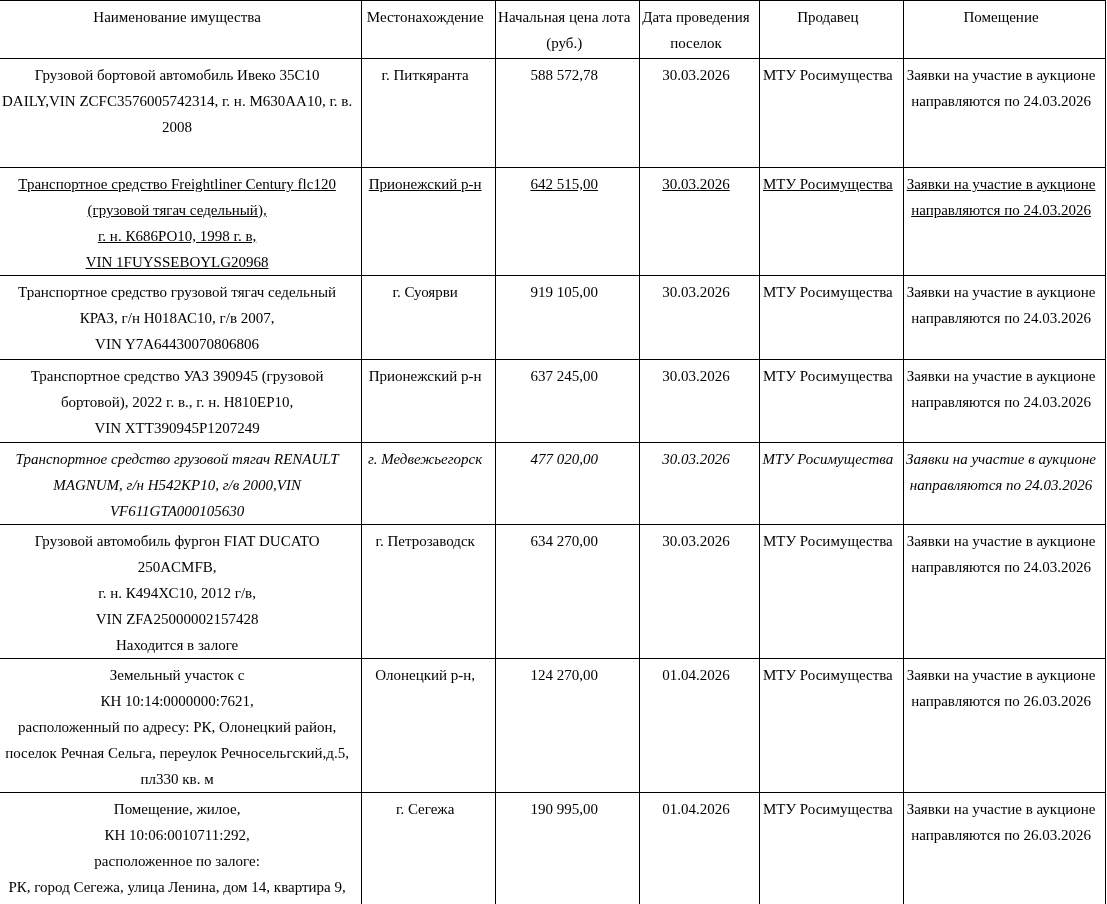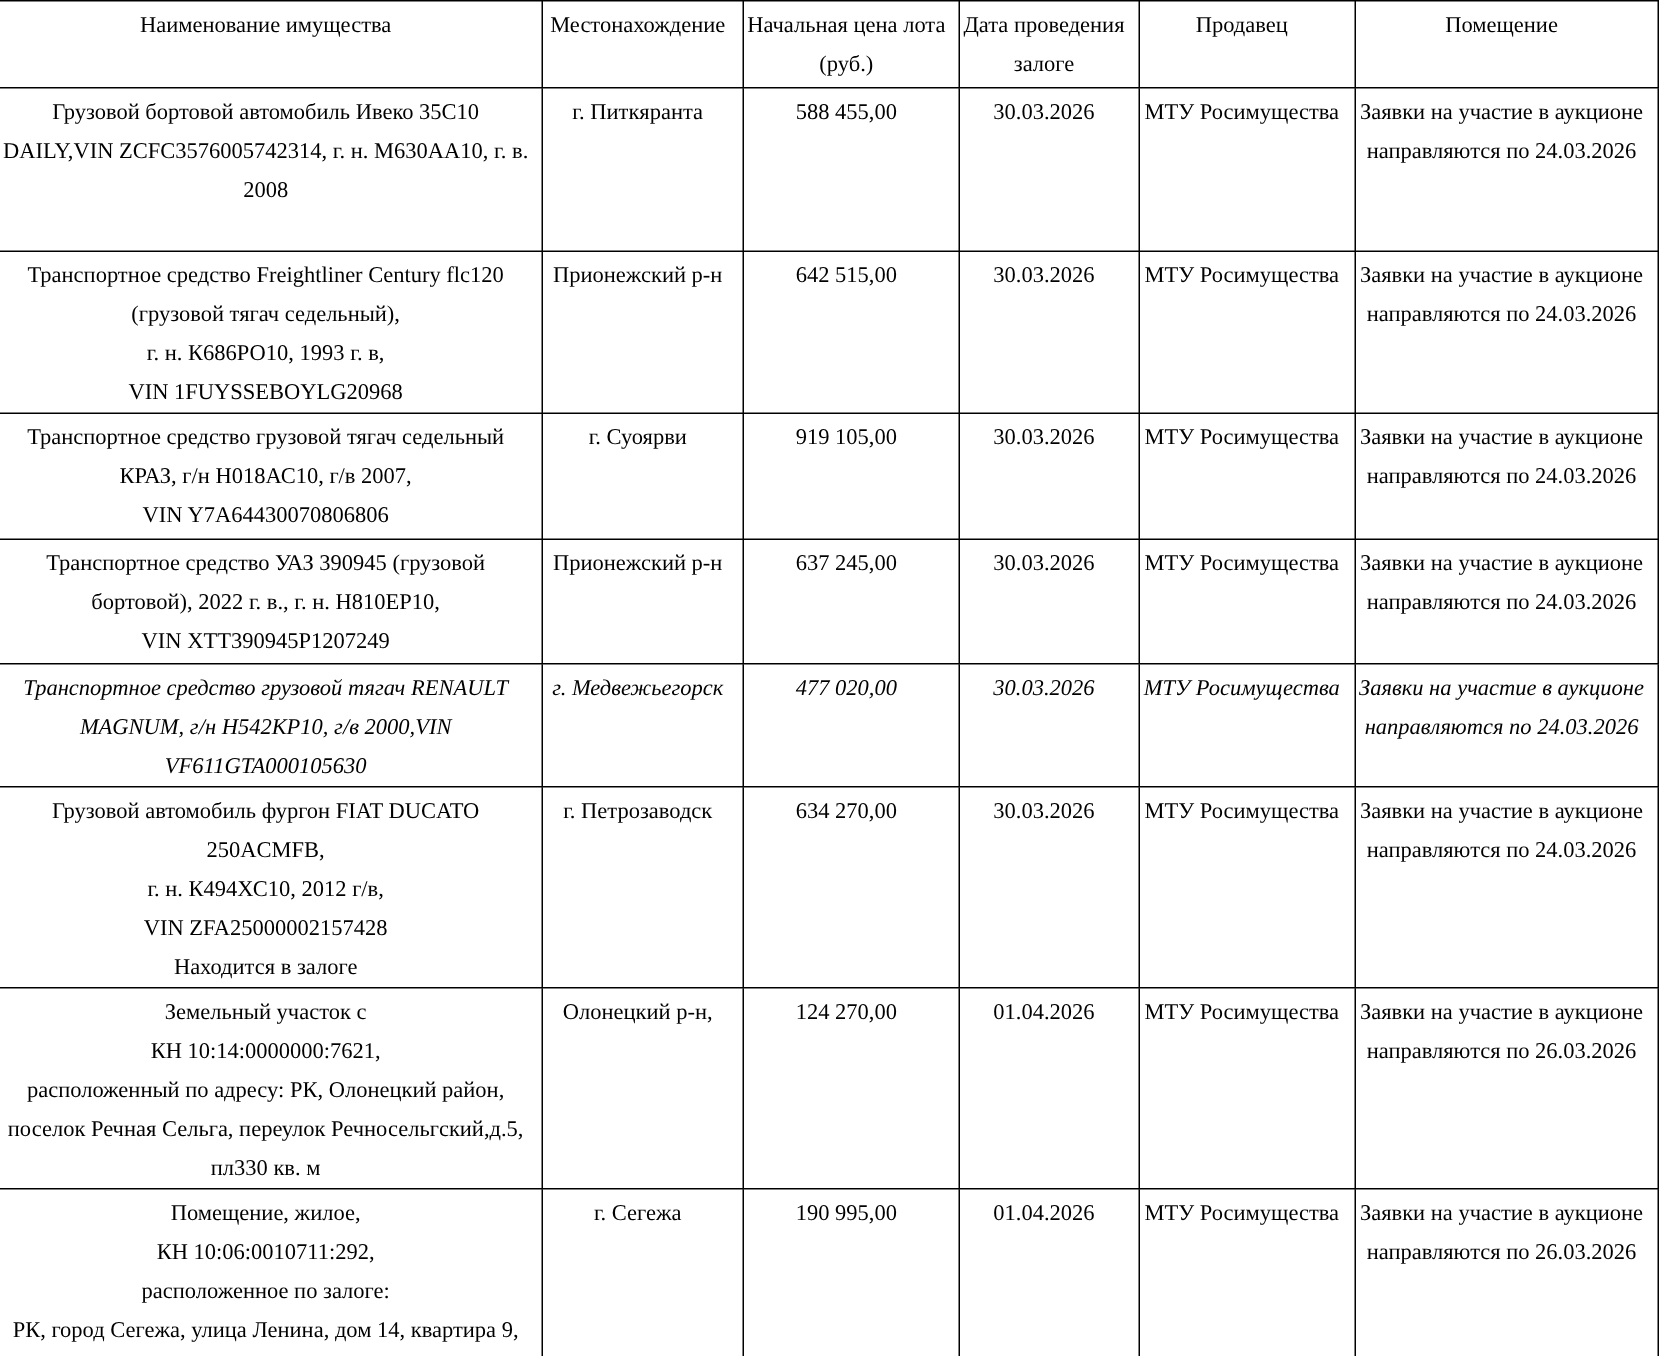--- a/index.html
+++ b/index.html
@@ -32,21 +32,21 @@
     padding: 3px 9px 0 2px;
     overflow: visible;
   }
   .line {
     line-height: 26px;
     white-space: nowrap;
   }
   
   thead tr            { height: 58px; }
   tbody tr:nth-child(1){ height: 109px; }
-  tbody tr:nth-child(2){ height: 107px; }
+  tbody tr:nth-child(2){ height: 107px; text-decoration: underline; }
   tbody tr:nth-child(3){ height: 84px; }
   tbody tr:nth-child(4){ height: 83px; }
   tbody tr:nth-child(5){ height: 82px; font-style: italic; }
   tbody tr:nth-child(6){ height: 134px; }
   tbody tr:nth-child(7){ height: 111px; }
   tbody tr:nth-child(8){ height: 134px; }
 </style>
 </head>
 <body>
 
@@ -66,59 +66,59 @@
         </th>
         <th>
           <div class="line">Местонахождение</div>
         </th>
         <th>
           <div class="line">Начальная цена лота</div>
           <div class="line">(руб.)</div>
         </th>
         <th>
           <div class="line">Дата проведения</div>
-          <div class="line">залоге</div>
+          <div class="line">поселок</div>
         </th>
         <th>
           <div class="line">Продавец</div>
         </th>
         <th>
           <div class="line">Помещение</div>
         </th>
       </tr>
   </thead>
   <tbody>
       <tr>
         <td>
           <div class="line">Грузовой бортовой автомобиль Ивеко 35С10</div>
           <div class="line">DAILY,VIN ZCFC3576005742314, г. н. М630АА10, г. в.</div>
           <div class="line">2008</div>
         </td>
         <td>
           <div class="line">г. Питкяранта</div>
         </td>
         <td>
-          <div class="line">588 455,00</div>
+          <div class="line">588 572,78</div>
         </td>
         <td>
           <div class="line">30.03.2026</div>
         </td>
         <td>
           <div class="line">МТУ Росимущества</div>
         </td>
         <td>
           <div class="line">Заявки на участие в аукционе</div>
           <div class="line">направляются по 24.03.2026</div>
         </td>
       </tr>
       <tr>
         <td>
           <div class="line">Транспортное средство Freightliner Century flc120</div>
           <div class="line">(грузовой тягач седельный),</div>
-          <div class="line">г. н. К686РО10, 1993 г. в,</div>
+          <div class="line">г. н. К686РО10, 1998 г. в,</div>
           <div class="line">VIN 1FUYSSEBOYLG20968</div>
         </td>
         <td>
           <div class="line">Прионежский р-н</div>
         </td>
         <td>
           <div class="line">642 515,00</div>
         </td>
         <td>
           <div class="line">30.03.2026</div>

